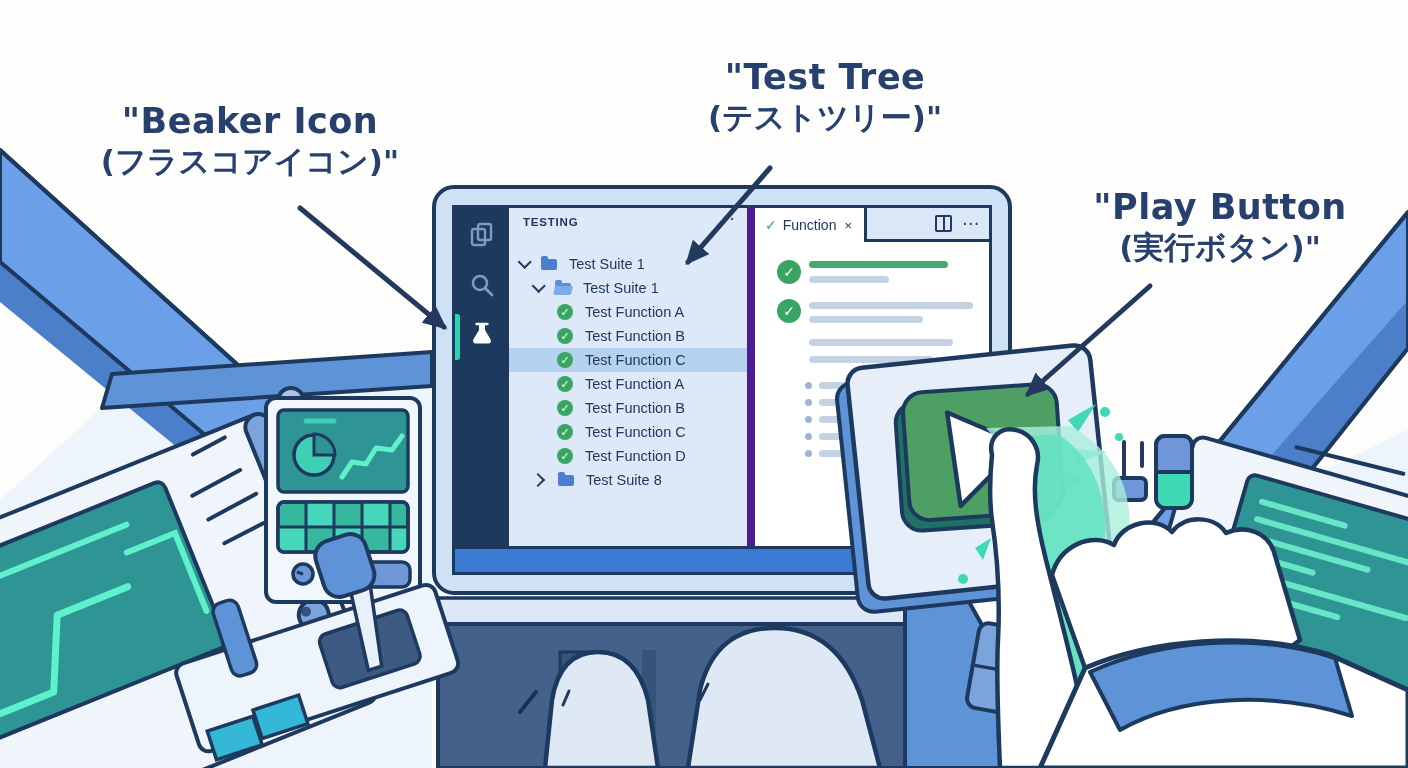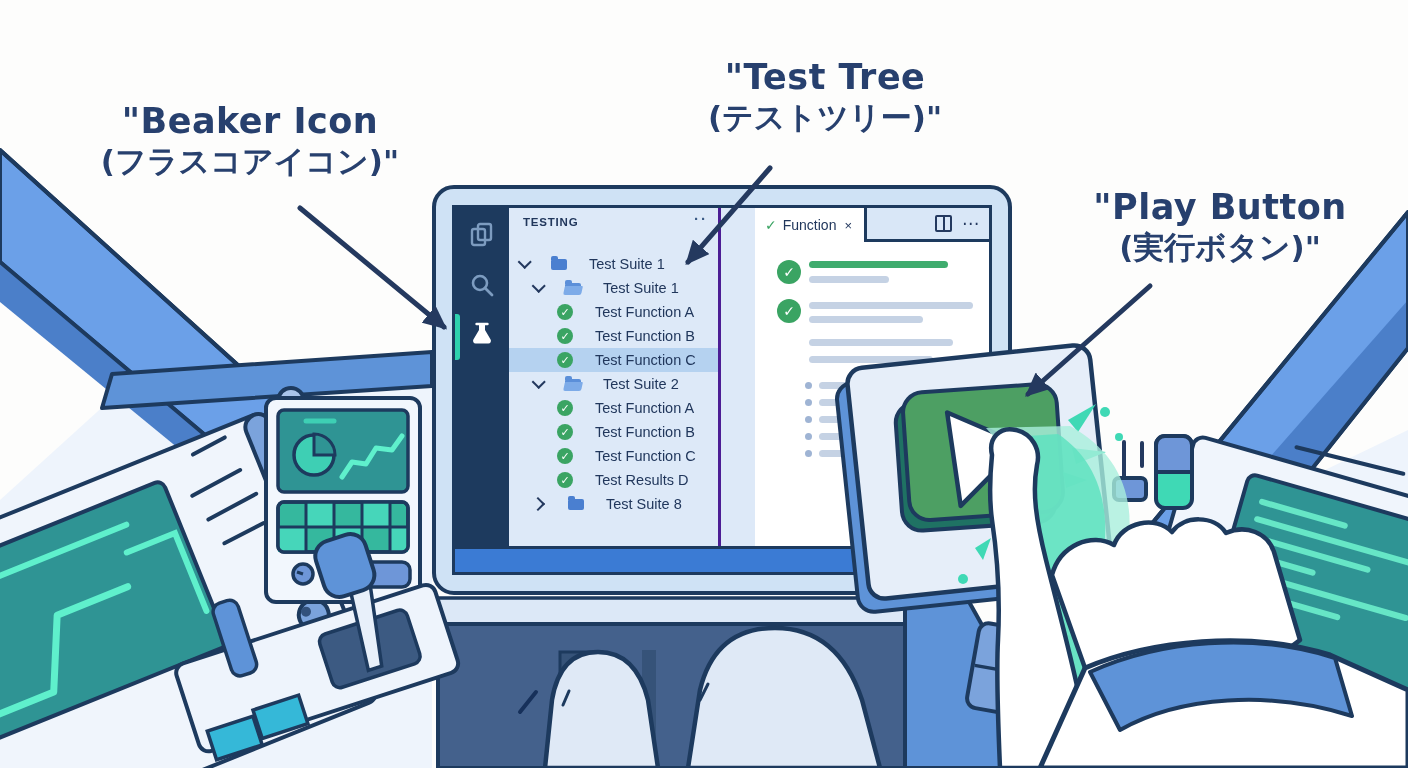--- a/index.html
+++ b/index.html
@@ -19,26 +19,26 @@
   #note-play{left:1055px;top:186px;width:330px;}
 
   
   #monitor{position:absolute;left:432px;top:185px;width:580px;height:410px;z-index:2;
            background:#cfe2f5;border:4px solid #1d3a5e;border-radius:22px;box-sizing:border-box;}
   #screen{position:absolute;left:16px;top:16px;width:540px;height:370px;box-sizing:border-box;
           border:3px solid #1d3a5e;background:#dde9f8;overflow:hidden;}
   #activitybar{position:absolute;left:0;top:0;width:54px;height:338px;background:#1d3a5e;}
   .abicon{position:absolute;left:14px;width:26px;height:26px;}
   #accent-bar{position:absolute;left:0;top:106px;width:5px;height:46px;background:#2fd1ae;border-radius:0 3px 3px 0;}
-  #sidebar{position:absolute;left:54px;top:0;width:212px;height:338px;background:#dde9f8;
-           border-right:3px solid #4c1d95;box-sizing:border-box;}
+  #sidebar{position:absolute;left:54px;top:0;width:246px;height:338px;background:#dde9f8;
+           border-right:8px solid #4c1d95;box-sizing:border-box;}
   #panel-header{position:absolute;left:14px;top:8px;font-size:11.5px;font-weight:700;letter-spacing:.8px;color:#21375c;}
   #panel-menu{position:absolute;right:10px;top:2px;font-size:15px;font-weight:bold;letter-spacing:2px;color:#3b5a85;}
   #tree{position:absolute;left:0;top:44px;width:100%;}
-  .row{position:relative;height:24px;display:flex;align-items:center;gap:22px;font-size:14.5px;font-weight:500;color:#21375c;}
+  .row{position:relative;height:24px;display:flex;align-items:center;gap:12px;font-size:14.5px;font-weight:500;color:#21375c;}
   .row.i0{padding-left:10px;}.row.i1{padding-left:24px;}.row.i2{padding-left:48px;}
   .row.sel{background:#b5d2f0;}
   .chev{width:8px;height:8px;flex:none;border-right:2.4px solid #24395f;border-bottom:2.4px solid #24395f;}
   .chev.d{transform:rotate(45deg) translate(-1px,-2px);}
   .chev.r{transform:rotate(-45deg);margin-right:3px;}
   .folder{position:relative;width:16px;height:11px;flex:none;background:#4a7fd0;border-radius:2px;}
   .folder::before{content:"";position:absolute;top:-3px;left:0;width:7px;height:4px;background:inherit;border-radius:2px 2px 0 0;}
   .folder.open{background:#5b8fd9;}
   .folder.open::after{content:"";position:absolute;left:-1px;right:-1px;top:3px;bottom:-1px;background:#7dabe8;
                       border-radius:1px 1px 2px 2px;transform:skewX(-12deg);}
@@ -212,40 +212,35 @@
             <span>Test Function A</span>
           </div>
           <div class="row i2">
             <span class="pass">✓</span>
             <span>Test Function B</span>
           </div>
           <div class="row i2 sel">
             <span class="pass">✓</span>
             <span>Test Function C</span>
           </div>
-          <div class="row i1">
-            <span class="chev d"></span>
-            <span class="folder open"></span>
-            <span>Test Suite 2</span>
-          </div>
           <div class="row i2">
             <span class="pass">✓</span>
             <span>Test Function A</span>
           </div>
           <div class="row i2">
             <span class="pass">✓</span>
             <span>Test Function B</span>
           </div>
           <div class="row i2">
             <span class="pass">✓</span>
             <span>Test Function C</span>
           </div>
           <div class="row i2">
             <span class="pass">✓</span>
-            <span>Test Results D</span>
+            <span>Test Function D</span>
           </div>
           <div class="row i1">
             <span class="chev r"></span>
             <span class="folder"></span>
             <span>Test Suite 8</span>
           </div>
         </div>
       </div>
 
       <div id="results">

